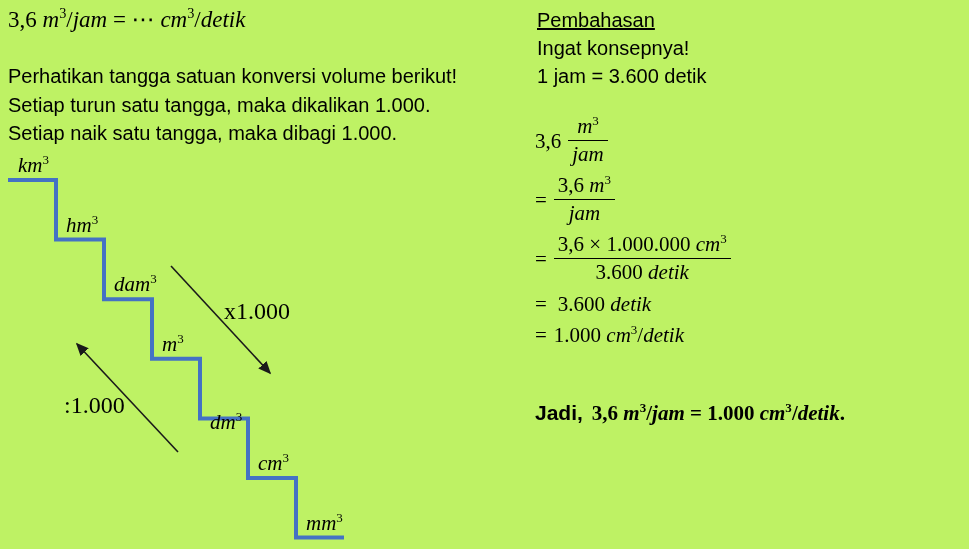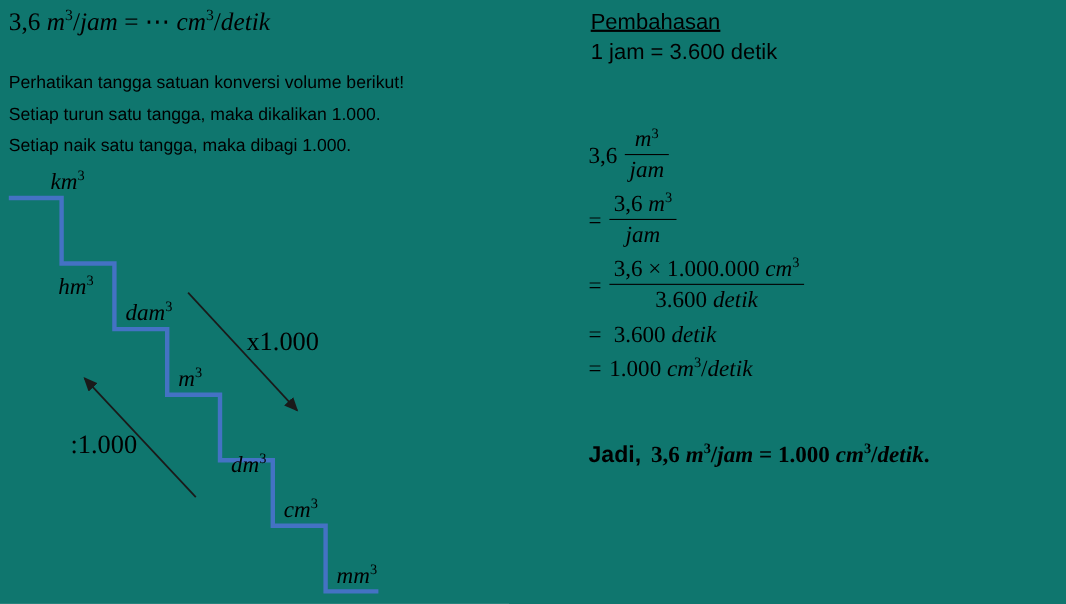--- a/index.html
+++ b/index.html
@@ -1,26 +1,26 @@
 <!DOCTYPE html>
 <html><head>
 <meta charset="utf-8">
 <style>
   html,body{margin:0;padding:0;background:#ffffff;}
   .page{
-    position:relative;width:969px;height:549px;background:#0f766e;
+    position:relative;width:969px;height:549px;background:#bef264;
     font-family:"Liberation Sans",sans-serif;color:#000;overflow:hidden;
   }
   .math{font-family:"Liberation Serif","DejaVu Serif",serif;}
   .math i, .serif i{font-style:italic;}
   sup{font-size:62%;line-height:0;vertical-align:super;}
 
   
   .title{position:absolute;left:8px;top:5px;font-size:23px;line-height:30px;white-space:nowrap;}
-  .intro{position:absolute;left:8px;top:62px;font-size:16px;line-height:28.5px;}
+  .intro{position:absolute;left:8px;top:62px;font-size:20px;line-height:28.5px;}
 
   
   .ladder-svg{position:absolute;left:0;top:0;width:969px;height:549px;}
   #ladder-labels{position:absolute;left:0;top:0;width:0;height:0;}
   .unit-label{
     position:absolute;font-family:"Liberation Serif","DejaVu Serif",serif;
     font-size:21px;line-height:24px;white-space:nowrap;
   }
   .arrow-label{position:absolute;font-size:24px;line-height:22px;white-space:nowrap;font-family:Liberation Serif, serif;}
   #mul-label{left:224px;top:300px;}
@@ -62,34 +62,35 @@
       <marker id="arrowhead" markerWidth="9" markerHeight="8" refX="7" refY="3.5" orient="auto">
         <path d="M0,0 L8,3.5 L0,7 Z" fill="#1a1a1a"></path>
       </marker>
     </defs>
     <polyline id="stair-line" fill="none" stroke-width="4" points="8,180 56,180 56,239.6 104,239.6 104,299.2 152,299.2 152,358.8 200,358.8 200,418.4 248,418.4 248,478 296,478 296,537.6 344,537.6" stroke="#4472C4"></polyline>
     <line id="arrow-down" x1="171" y1="266" x2="270" y2="373" stroke="#1a1a1a" stroke-width="1.6" marker-end="url(#arrowhead)"></line>
     <line id="arrow-up" x1="178" y1="452" x2="77" y2="344" stroke="#1a1a1a" stroke-width="1.6" marker-end="url(#arrowhead)"></line>
   </svg>
 
   <div id="ladder-labels">
-      <span class="unit-label" style="left: 18px; top: 153px; margin-left: 28px;"><i>km</i><sup>3</sup></span>
-      <span class="unit-label" style="left: 53px; top: 212.6px; margin-top: 35px;"><i>hm</i><sup>3</sup></span>
+      <span class="unit-label" style="left: 18px; top: 153px;"><i>km</i><sup>3</sup></span>
+      <span class="unit-label" style="left: 66px; top: 212.6px;"><i>hm</i><sup>3</sup></span>
       <span class="unit-label" style="left: 114px; top: 272.2px;"><i>dam</i><sup>3</sup></span>
       <span class="unit-label" style="left: 162px; top: 331.8px;"><i>m</i><sup>3</sup></span>
       <span class="unit-label" style="left: 210px; top: 410px;"><i>dm</i><sup>3</sup></span>
       <span class="unit-label" style="left: 258px; top: 451px;"><i>cm</i><sup>3</sup></span>
       <span class="unit-label" style="left: 306px; top: 510.6px;"><i>mm</i><sup>3</sup></span>
     </div>
 
   <span id="mul-label" class="arrow-label">x1.000</span>
   <span id="div-label" class="arrow-label">:1.000</span>
 
   <div class="solution-head">
     <div class="heading">Pembahasan</div>
+    <div>Ingat konsepnya!</div>
     <div>1 jam = 3.600 detik</div>
   </div>
 
   <div id="steps">
       <div class="step-row">
         <span class="pre">3,6</span>
         <span class="frac">
           <span class="num"><i>m</i><sup>3</sup></span>
           <span class="den"><i>jam</i></span>
         </span>

